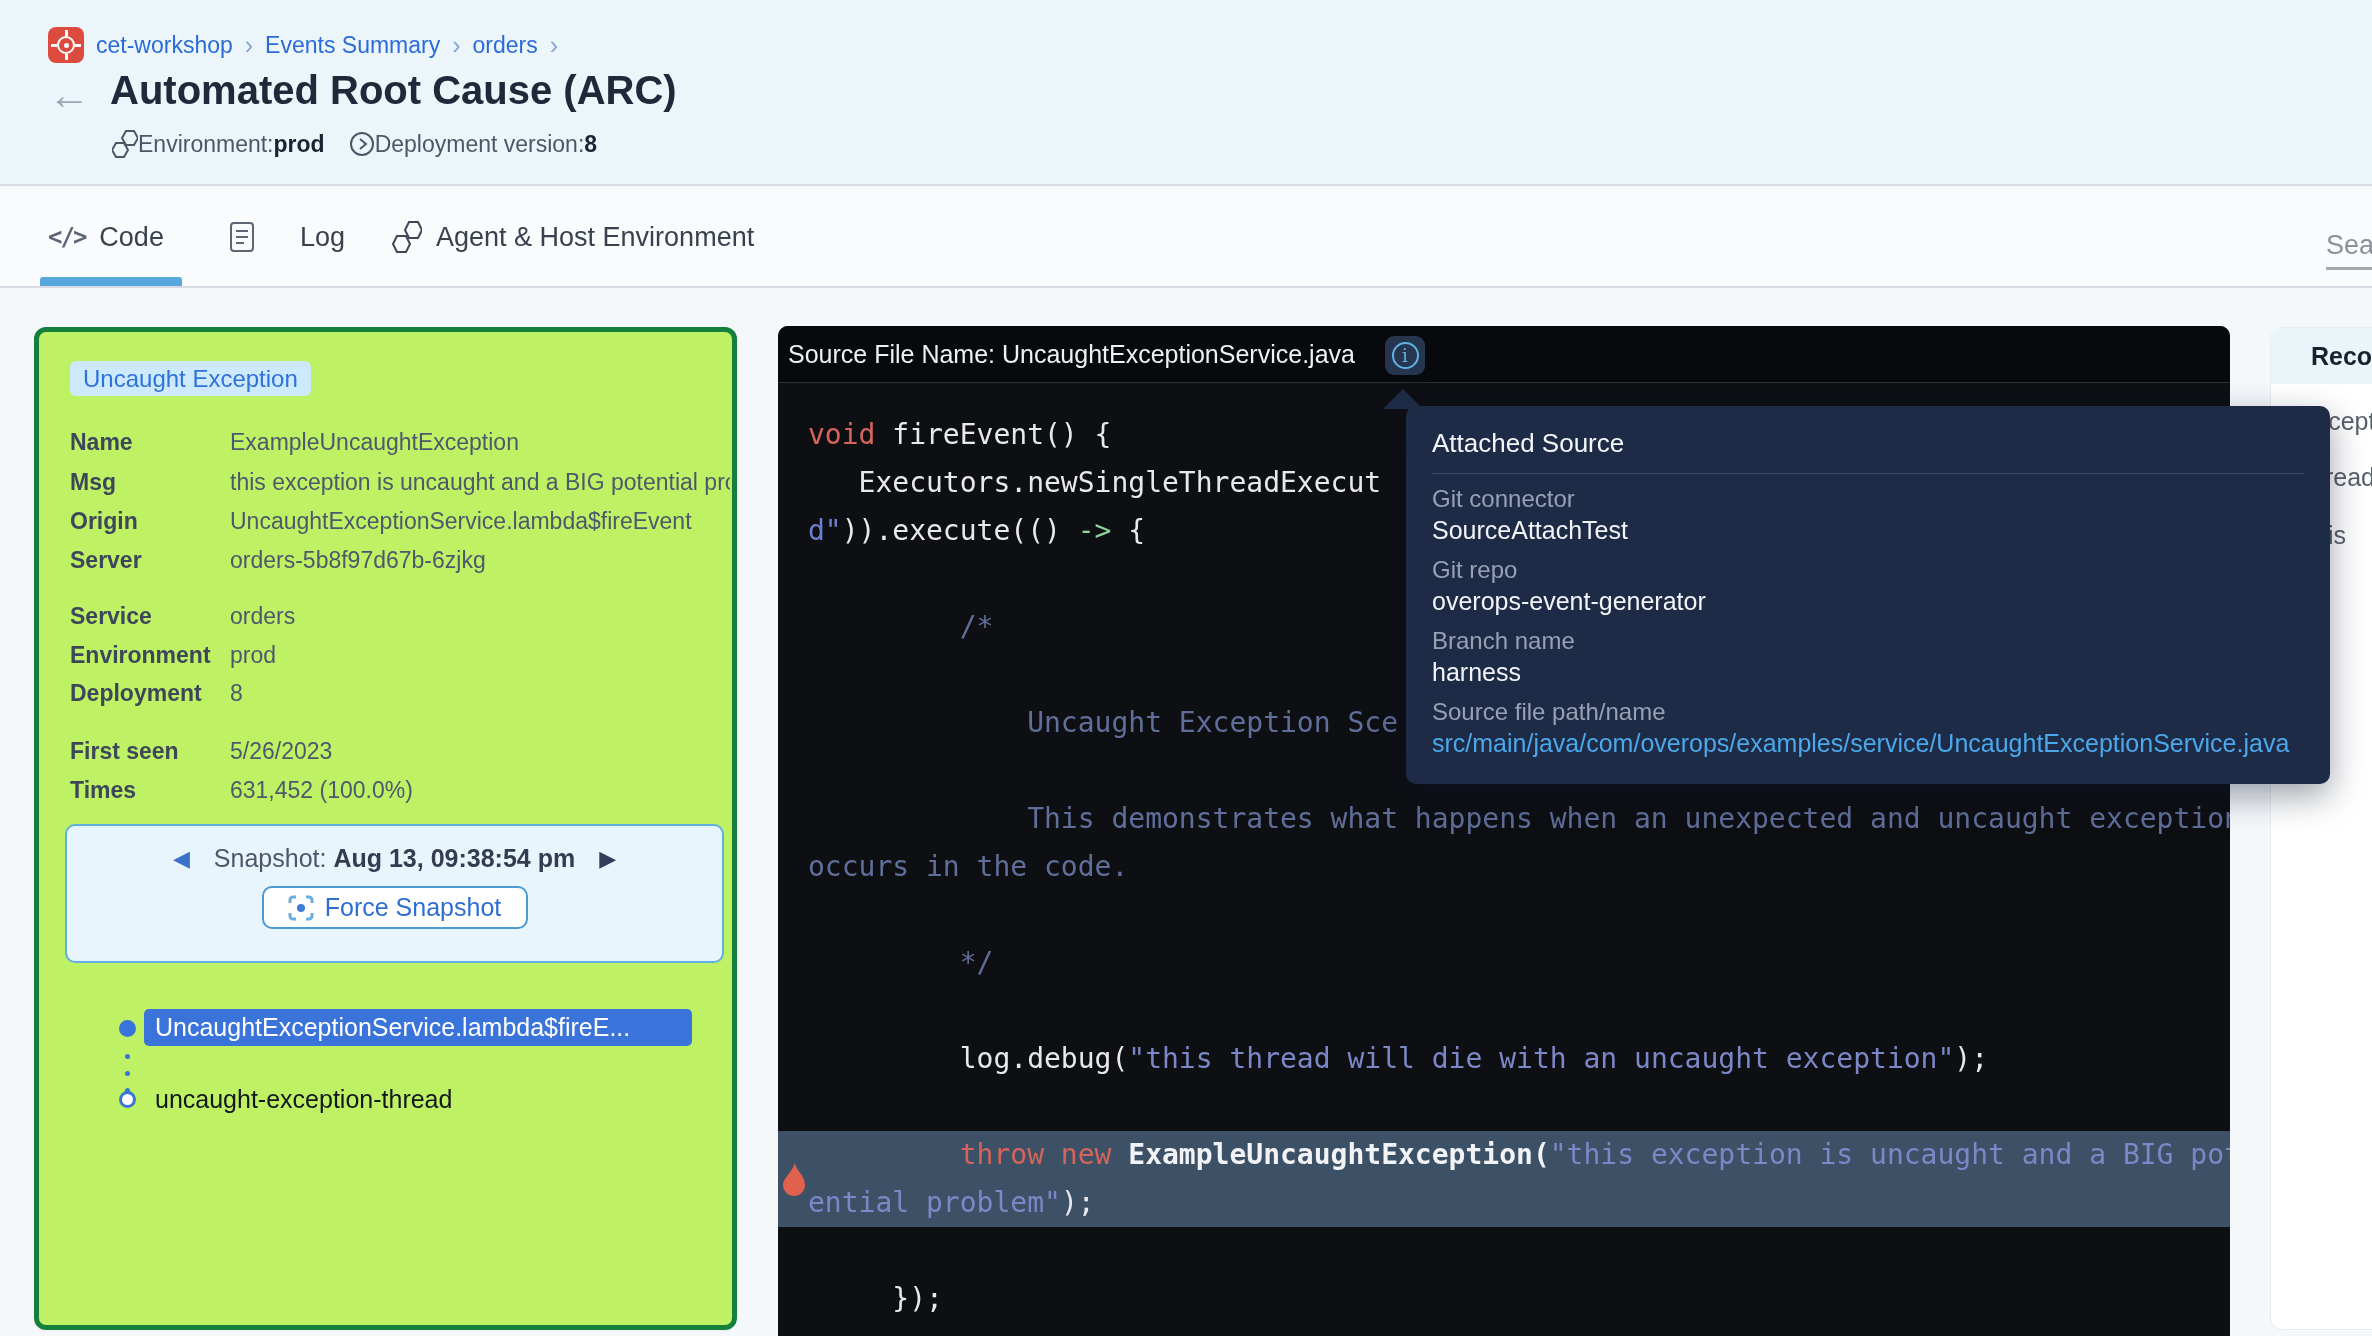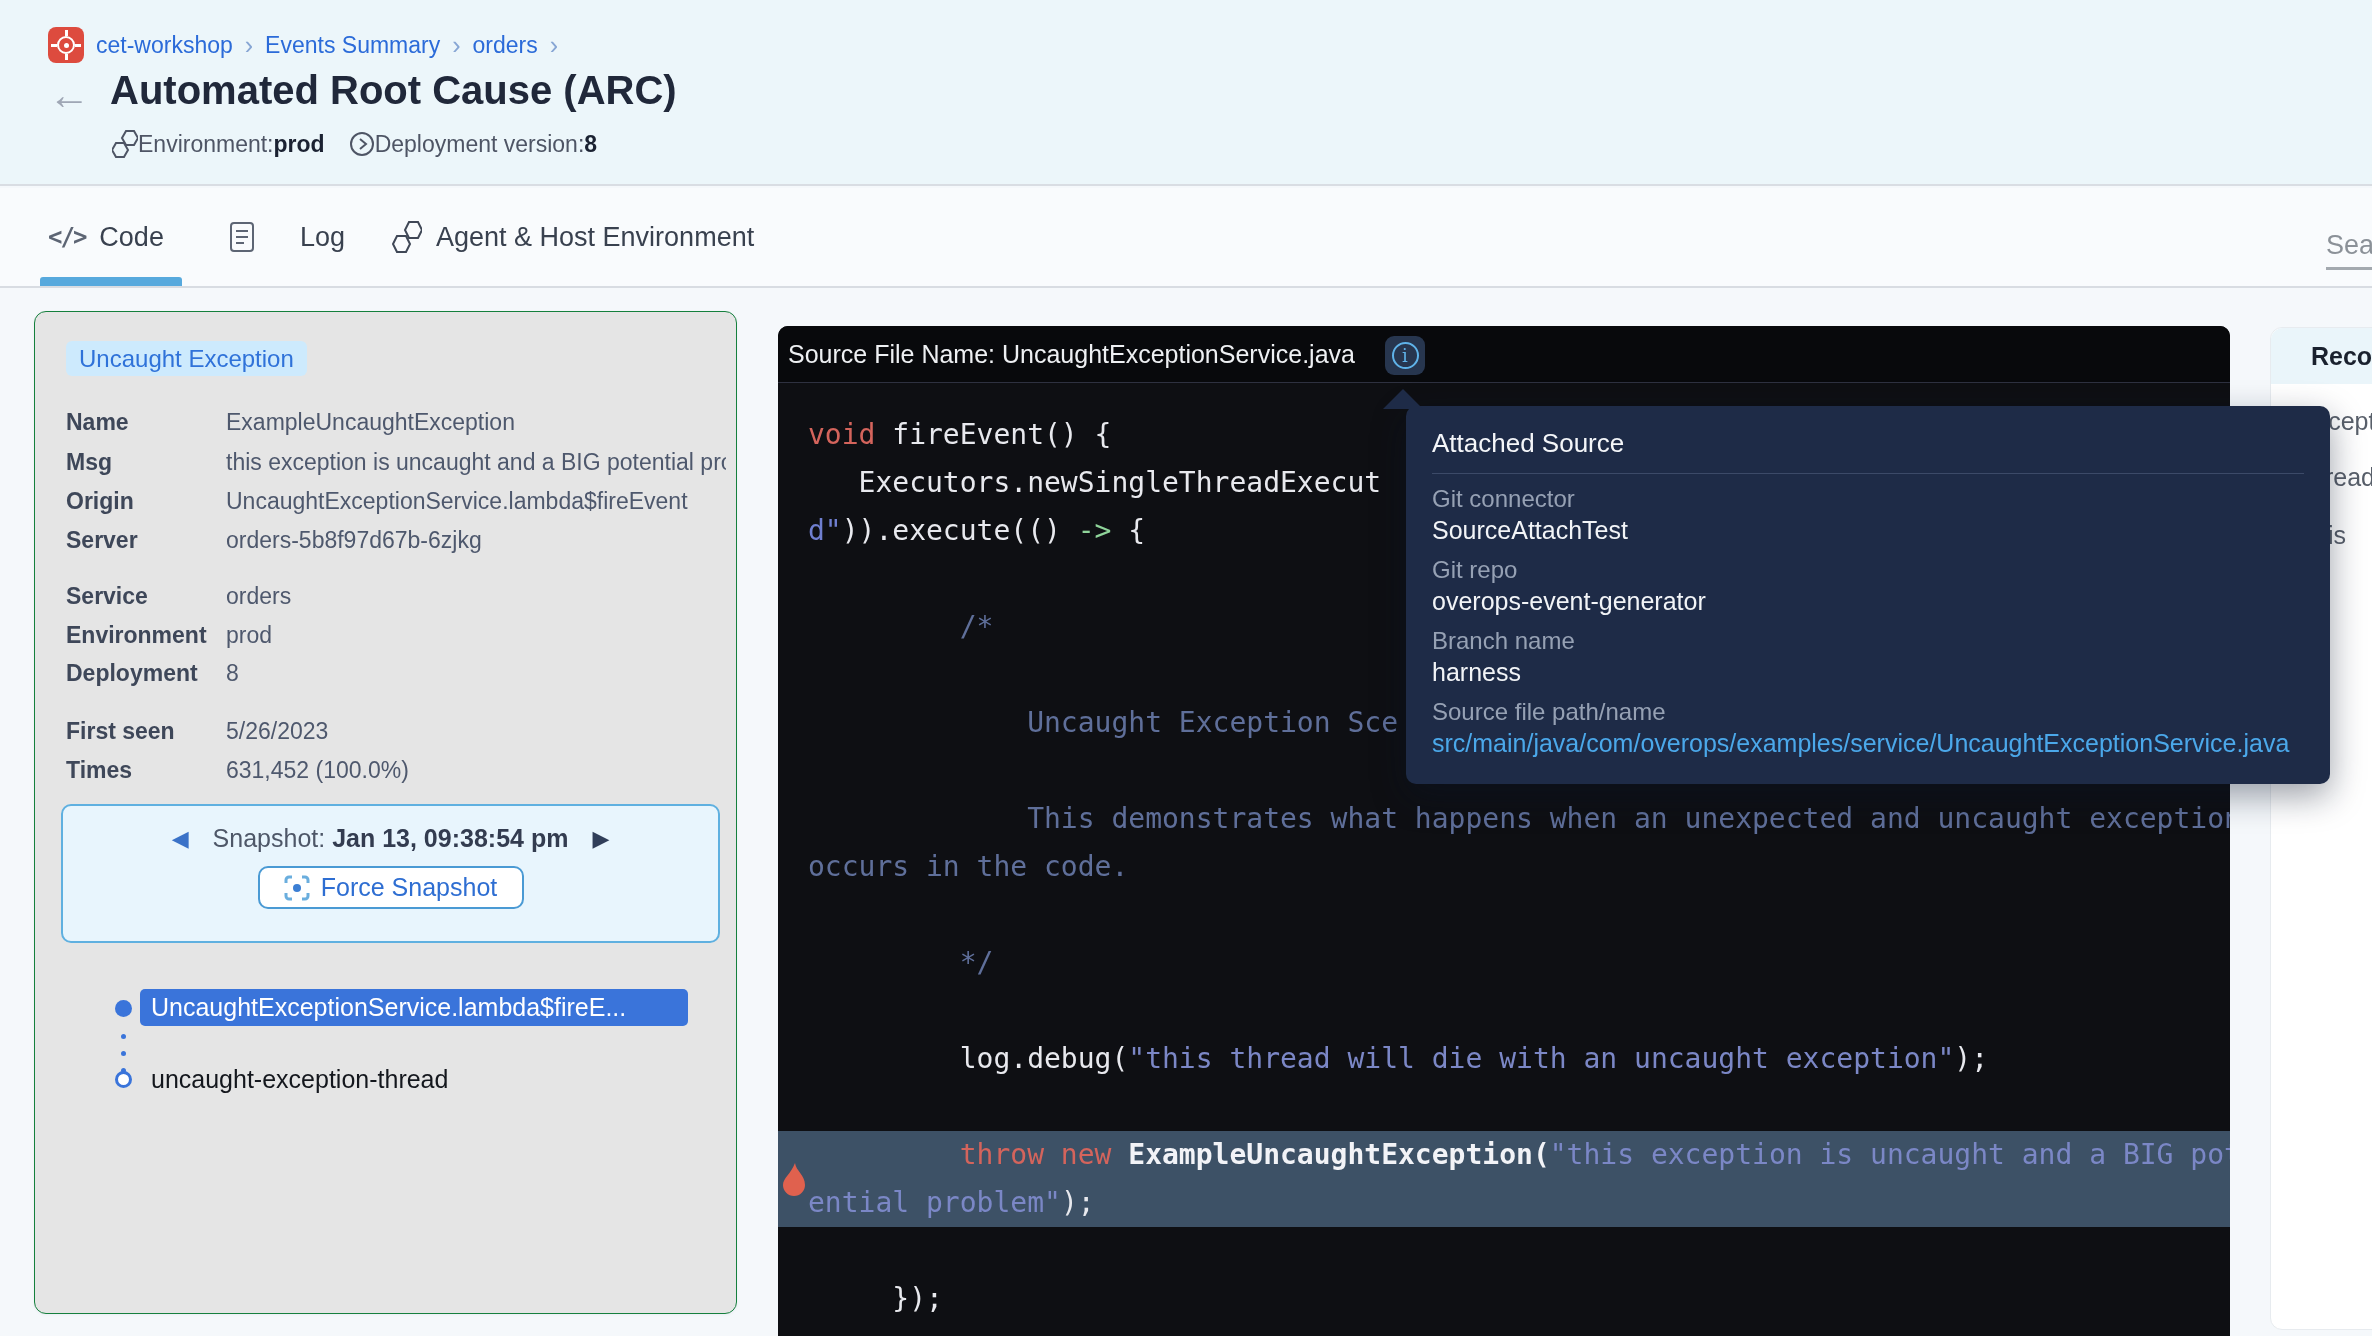--- a/index.html
+++ b/index.html
@@ -31,21 +31,21 @@
   .tab { position:absolute; top:0; height:98px; display:flex; align-items:center; gap:14px; font-size:27px; color:#39414f; cursor:pointer; }
   .tab-code { left:48px; }
   .tab-log { left:230px;gap:46px; }
   .tab-agent { left:392px; }
   .code-glyph { font-family:"DejaVu Sans Mono", monospace; font-size:24px; color:#5d6574; font-weight:bold; letter-spacing:-2px; }
   .active-underline { position:absolute; left:40px; bottom:0; width:142px; height:9px; border-radius:3px 3px 0 0; background:#57a9dd; }
   .search-box { position:absolute; left:2326px; top:230px; width:60px; border-bottom:3px solid #a3a9af; padding-bottom:6px; }
   .search-box input { border:none; outline:none; background:transparent; width:100%; font-size:27px; color:#8b9198; font-family:"Liberation Sans", sans-serif; }
 
   
-  .event-card { position:absolute; left:34px; top:311px; width:703px; height:1003px; background:#e5e5e5; border:1px solid #15803d; border-radius:12px; box-shadow:0 1px 3px rgba(40,60,90,.05); }
+  .event-card { position:absolute; left:34px; top:327px; width:703px; height:1003px; background:#bef264; border:5px solid #15803d; border-radius:12px; box-shadow:0 1px 3px rgba(40,60,90,.05); }
   .badge { position:absolute; left:31px; top:29px; height:35px; line-height:35px; padding:0 13px; background:#cdeafd; color:#2f72d9; font-size:24px; border-radius:6px; }
   .drow { position:absolute; left:31px; height:30px; line-height:30px; font-size:23px; white-space:nowrap; }
   .drow .lbl { display:inline-block; width:160px; font-weight:bold; color:#3e4759; }
   .drow .val { display:inline-block; max-width:500px; overflow:hidden; vertical-align:top; color:#4e586d; }
   .snapshot-box { position:absolute; left:26px; top:492px; width:659px; height:139px; background:#e8f5fd; border:2px solid #5fb0e0; border-radius:10px; }
   .snap-row { margin-top:18px; display:flex; justify-content:center; align-items:center; gap:24px; font-size:25px; color:#4e5768; }
   .snap-prev { color:#3a72c8; font-size:22px; cursor:pointer; }
   .snap-next { color:#303e59; font-size:22px; cursor:pointer; }
   .snap-val { font-weight:bold; color:#333c50; }
   .force-btn { margin:13px auto 0; width:266px; height:43px; background:#fff; border:2px solid #4a9ad4; border-radius:10px; color:#2e6ed2; font-size:25px; display:flex; align-items:center; justify-content:center; gap:11px; cursor:pointer; }
@@ -174,21 +174,21 @@
   <div class="drow" style="top:269px"><span class="lbl">Service</span><span class="val">orders</span></div>
   <div class="drow" style="top:308px"><span class="lbl">Environment</span><span class="val">prod</span></div>
   <div class="drow" style="top:346px"><span class="lbl">Deployment</span><span class="val">8</span></div>
 
   <div class="drow" style="top:404px"><span class="lbl">First seen</span><span class="val">5/26/2023</span></div>
   <div class="drow" style="top:443px"><span class="lbl">Times</span><span class="val">631,452 (100.0%)</span></div>
 
   <div class="snapshot-box">
     <div class="snap-row">
       <span class="snap-prev">◀</span>
-      <span><span>Snapshot:</span> <span class="snap-val">Jan 13, 09:38:54 pm</span></span>
+      <span><span>Snapshot:</span> <span class="snap-val">Aug 13, 09:38:54 pm</span></span>
       <span class="snap-next">▶</span>
     </div>
     <div class="force-btn">
       <span>
         <svg width="26" height="26" viewBox="0 0 26 26">
             <path d="M2 8 V5 a3 3 0 0 1 3-3 h3 M18 2 h3 a3 3 0 0 1 3 3 v3 M24 18 v3 a3 3 0 0 1 -3 3 h-3 M8 24 H5 a3 3 0 0 1 -3-3 v-3" fill="none" stroke="#6aaede" stroke-width="3"></path>
             <circle cx="13" cy="13" r="4" fill="#3c7fd4"></circle>
           </svg>
       </span>
       <span>Force Snapshot</span>

